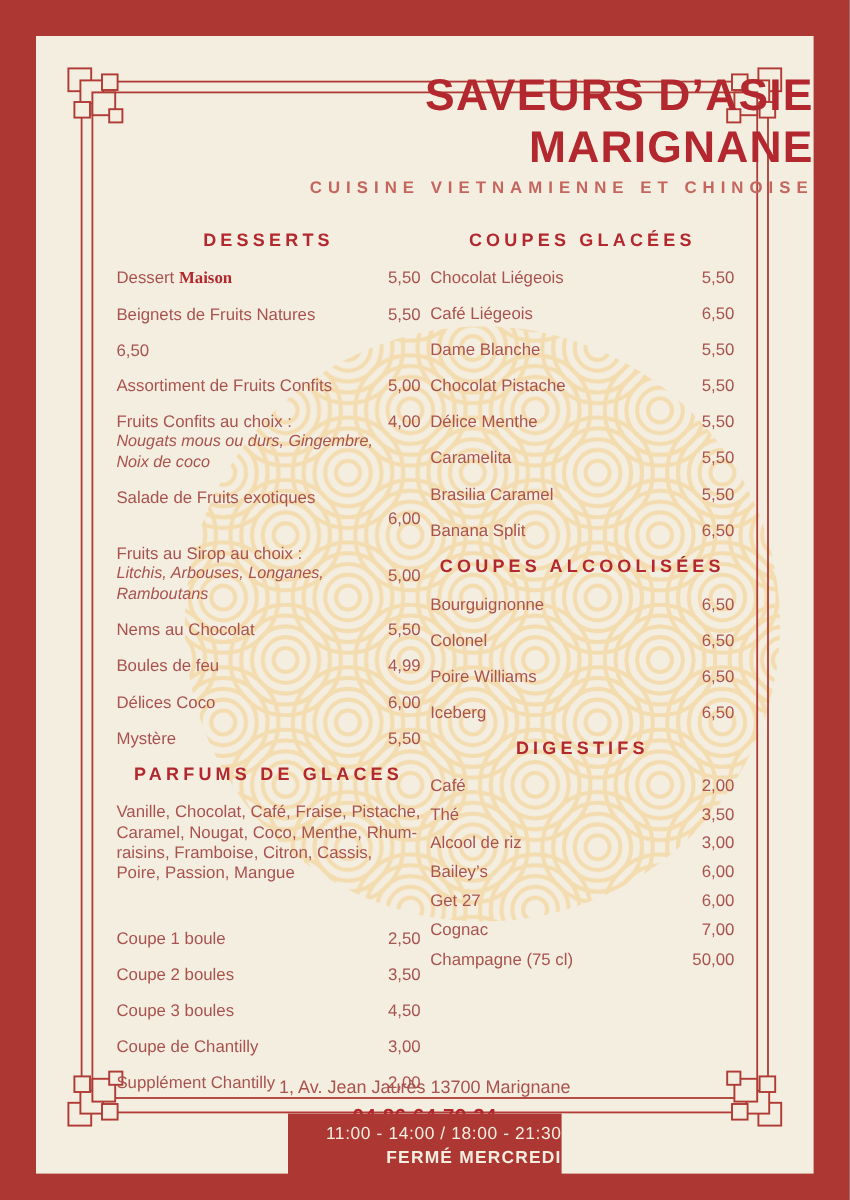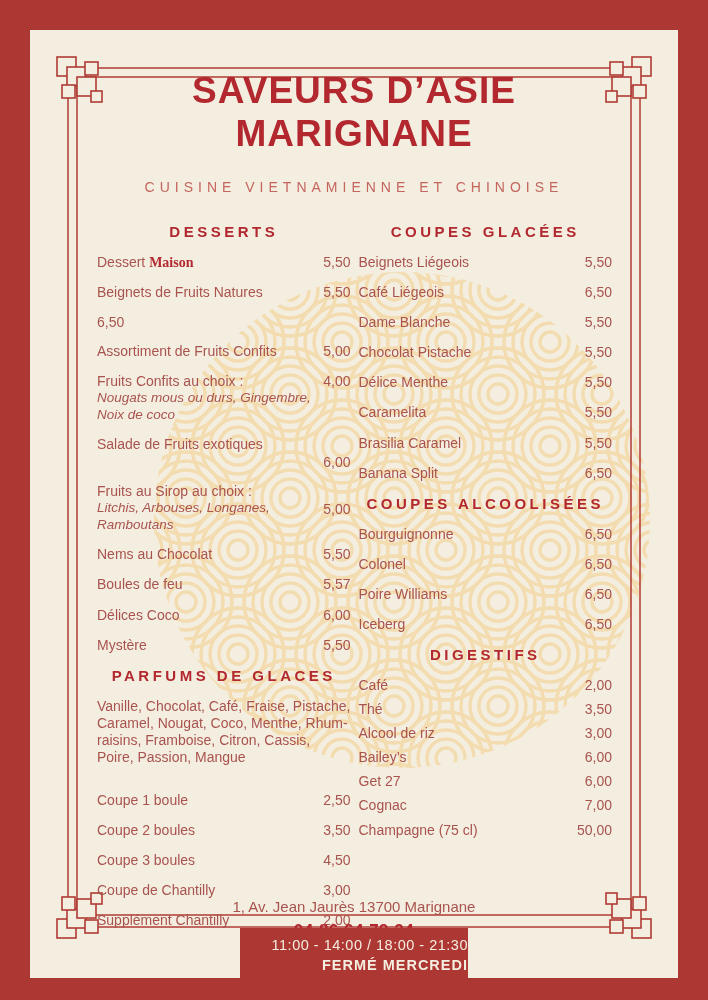--- a/index.html
+++ b/index.html
@@ -10,30 +10,30 @@
     --subtitle-red:#c4655e;
     --gold:#f3d7a2;
   }
   *{margin:0;padding:0;box-sizing:border-box;}
   body{font-family:"Liberation Sans","DejaVu Sans",sans-serif;background:#555;}
   .canvas{position:relative;width:708px;height:1000px;background:var(--red);overflow:hidden;}
   .page{position:absolute;left:30px;top:30px;width:648px;height:948px;background:var(--cream);}
   svg.layer{position:absolute;left:0;top:0;pointer-events:none;}
 
   .content{position:relative;width:100%;height:100%;}
-  .menu-header{text-align:center;padding-top:40px;}
+  .menu-header{text-align:right;padding-top:29px;}
   .menu-title{color:var(--title-red);font-size:37px;font-weight:800;letter-spacing:1px;line-height:1.15;}
-  .menu-subtitle{margin-top:24px;color:var(--subtitle-red);font-size:14px;letter-spacing:5px;font-weight:400;}
+  .menu-subtitle{margin-top:4px;color:var(--subtitle-red);font-size:14px;letter-spacing:5px;font-weight:700;}
 
   .columns{display:flex;gap:8px;padding:22px 66px 0 67px;}
   .col{flex:1;min-width:0;}
 
   .menu-section{margin-bottom:10px;}
   .section-title{color:var(--title-red);font-size:15px;font-weight:700;letter-spacing:3.5px;text-align:center;margin-bottom:14px;margin-top:6px;}
-  .section-intro{color:var(--item-red);font-size:14px;line-height:1.22;margin-bottom:26px;}
+  .section-intro{color:var(--item-red);font-size:14px;line-height:1.22;margin-bottom:38px;}
   .menu-item{display:flex;align-items:flex-start;justify-content:space-between;margin-bottom:13px;color:var(--item-red);}
   .compact .menu-item{margin-bottom:7px;}
   .item-text{flex:1;padding-right:8px;}
   .item-name{font-size:14px;line-height:1.22;}
   .item-name .nm-bold{font-weight:700;color:var(--title-red);font-family:Liberation Serif, serif;}
   .item-note{font-size:13.5px;font-style:italic;line-height:1.22;}
   .item-price{font-size:14px;white-space:nowrap;}
   .item-price.drop{margin-top:18px;}
 
   .page-footer{position:absolute;left:0;right:0;top:868px;text-align:center;color:var(--item-red);}
@@ -184,21 +184,21 @@
       <div class="item-name"><span class="nm">Nems au Chocolat</span></div>
 
     </div>
     <div class="item-price">5,50</div>
   </div>
                 <div class="menu-item">
     <div class="item-text">
       <div class="item-name"><span class="nm">Boules de feu</span></div>
 
     </div>
-    <div class="item-price">5,57</div>
+    <div class="item-price">4,99</div>
   </div>
                 <div class="menu-item">
     <div class="item-text">
       <div class="item-name"><span class="nm">Délices Coco</span></div>
 
     </div>
     <div class="item-price">6,00</div>
   </div>
                 <div class="menu-item">
     <div class="item-text">
@@ -251,21 +251,21 @@
               </div>
   </section>
           </div>
         <div class="col" id="col-right">
             <section class="menu-section">
     <h2 class="section-title">COUPES GLACÉES</h2>
 
     <div class="items">
                 <div class="menu-item">
     <div class="item-text">
-      <div class="item-name"><span class="nm">Beignets Liégeois</span></div>
+      <div class="item-name"><span class="nm">Chocolat Liégeois</span></div>
 
     </div>
     <div class="item-price">5,50</div>
   </div>
                 <div class="menu-item">
     <div class="item-text">
       <div class="item-name"><span class="nm">Café Liégeois</span></div>
 
     </div>
     <div class="item-price">6,50</div>

